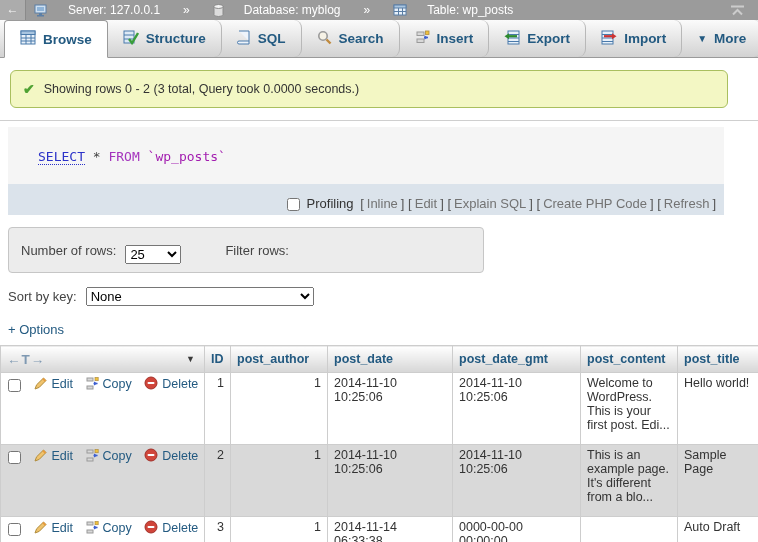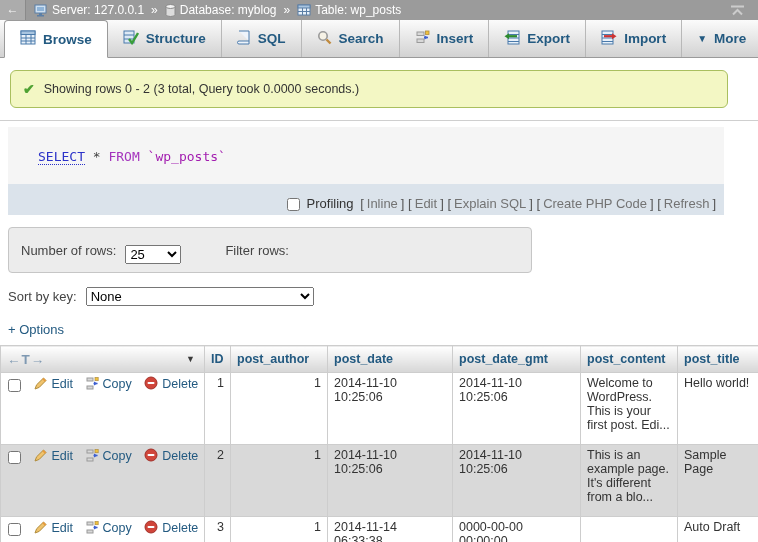--- a/index.html
+++ b/index.html
@@ -4,46 +4,46 @@
 <style>
   * { box-sizing: border-box; }
   html,body { margin:0; padding:0; }
   body {
     width:758px; height:542px; overflow:hidden; background:#fff;
     font-family:"Liberation Sans", sans-serif; font-size:13px; color:#333;
   }
   
   .topbar { height:20px; background:#9b9b9b; color:#fff; display:flex; align-items:center; font-size:12px; }
   .back-btn { width:26px; height:20px; background:#acacac; border-right:1px solid #8a8a8a; color:#f8f8f8; text-align:center; line-height:19px; cursor:pointer; flex:0 0 auto; }
-  .crumb { display:flex; align-items:center; gap:4px; margin-left:8px; white-space:nowrap; }
+  .crumb { display:flex; align-items:center; gap:20px; margin-left:8px; white-space:nowrap; }
   .crumb .sep { margin:0 3px; }
   .topbar svg { display:block; }
   .collapse-btn { margin-left:auto; margin-right:12px; cursor:pointer; }
   
   .tabbar { height:38px; background:linear-gradient(#fbfbfb,#d2d2d2); border-bottom:1px solid #9a9a9a; display:flex; align-items:stretch; padding-left:4px; }
-  .tab { display:flex; align-items:center; gap:7px; padding:0 15px; border-right:1px solid #b8b8b8; font-weight:bold; color:#235a81; font-size:13.5px; cursor:pointer; }
+  .tab { display:flex; align-items:center; gap:7px; padding:0 15px; border-right:1px solid #b8b8b8; font-weight:bold; color:#235a81; font-size:13.5px; cursor:pointer;border-radius:8px; }
   .tab.active { background:#fff; border:1px solid #9a9a9a; border-bottom:1px solid #fff; margin-bottom:-1px; border-radius:4px 4px 0 0; }
   .tab .chev { font-size:10px; color:#235a81; }
   
   .success { margin:12px 30px 12px 10px; background:#f3f7c4; border:1px solid #a9bf5f; border-radius:6px; padding:10px 12px; font-size:12.5px; color:#333; display:flex; align-items:center; gap:9px; }
   .check { color:#4fa233; font-size:14px; font-weight:bold; }
   .divider { border-top:1px solid #cfcfcf; height:0; }
   
   .query-wrap { margin:6px 34px 0 8px; }
   .query-box { background:#f5f5f5; padding:22px 10px 20px 30px; font-family:"DejaVu Sans Mono", monospace; font-size:13px; }
   .sql-select { color:#2b32c8; border-bottom:1px dotted #2b32c8; cursor:pointer; }
   .sql-star { color:#444; }
   .sql-from { color:#a434bd;margin-top:20px; }
   .sql-ident { color:#a21caf; }
   .profiling-bar { background:#dbe3eb; padding:12px 8px 4px; font-size:13px; color:#333; display:flex; justify-content:flex-end; align-items:flex-end; gap:3px; white-space:nowrap; }
   .profiling-bar input { margin:0 4px 0 0; }
   .plink { color:#737373; cursor:pointer; text-decoration:none; }
   .brk { color:#555; }
   
-  .controls-box { margin:12px 0 0 8px; width:524px; background:#ececec; border:1px solid #c6c6c6; border-radius:4px; padding:8px 12px; display:flex; align-items:center; gap:9px; font-size:13px; color:#444; }
+  .controls-box { margin:12px 0 0 8px; width:476px; background:#ececec; border:1px solid #c6c6c6; border-radius:4px; padding:8px 12px; display:flex; align-items:center; gap:9px; font-size:13px; color:#444; }
   select { font-family:"Liberation Sans", sans-serif; font-size:13px; }
   .rows-select { width:56px;margin-top:9px; }
   .filter-input { width:168px; padding:3px 6px; border:1px solid #c0c0c0; font-size:13px; color:#333; font-family:"Liberation Sans", sans-serif; }
   .filter-input::placeholder { color:#b3b3b3; }
   .sort-row { margin:14px 0 0 8px; display:flex; align-items:center; gap:9px; font-size:13px; color:#444; }
   .sort-select { width:228px; }
   .options-link { display:inline-block; margin:16px 0 8px 8px; color:#235a81; font-size:13px; cursor:pointer; text-decoration:none; }
   
   table.results { width:758px; table-layout:fixed; border-collapse:collapse; font-size:12.5px; color:#333; }
   .results th, .results td { border:1px solid #cdcdcd; padding:3px 6px; vertical-align:top; overflow:hidden; }

